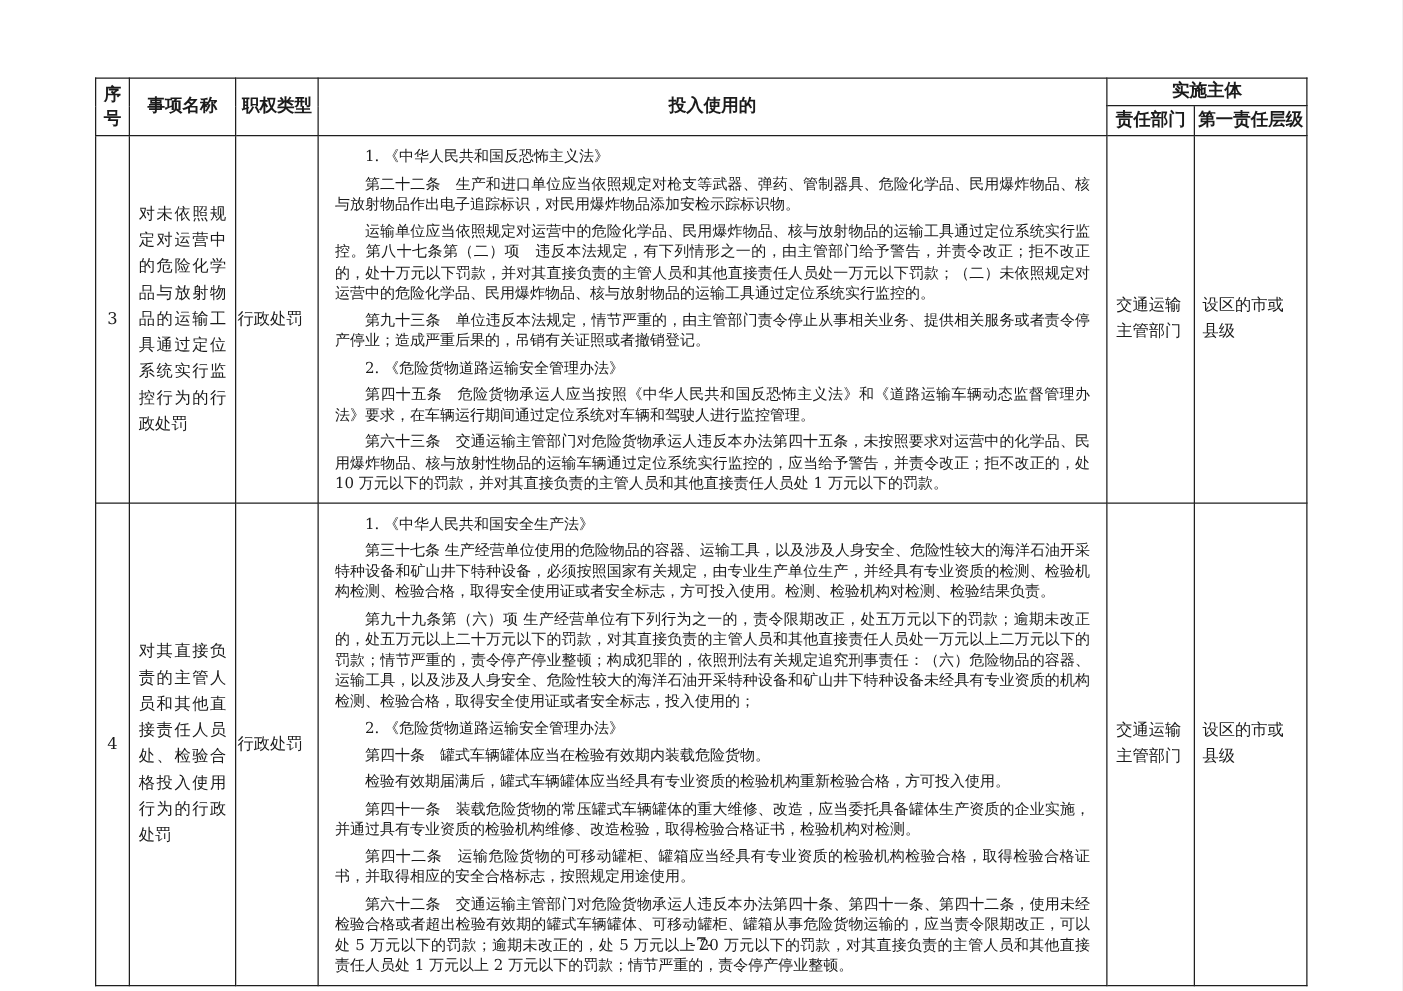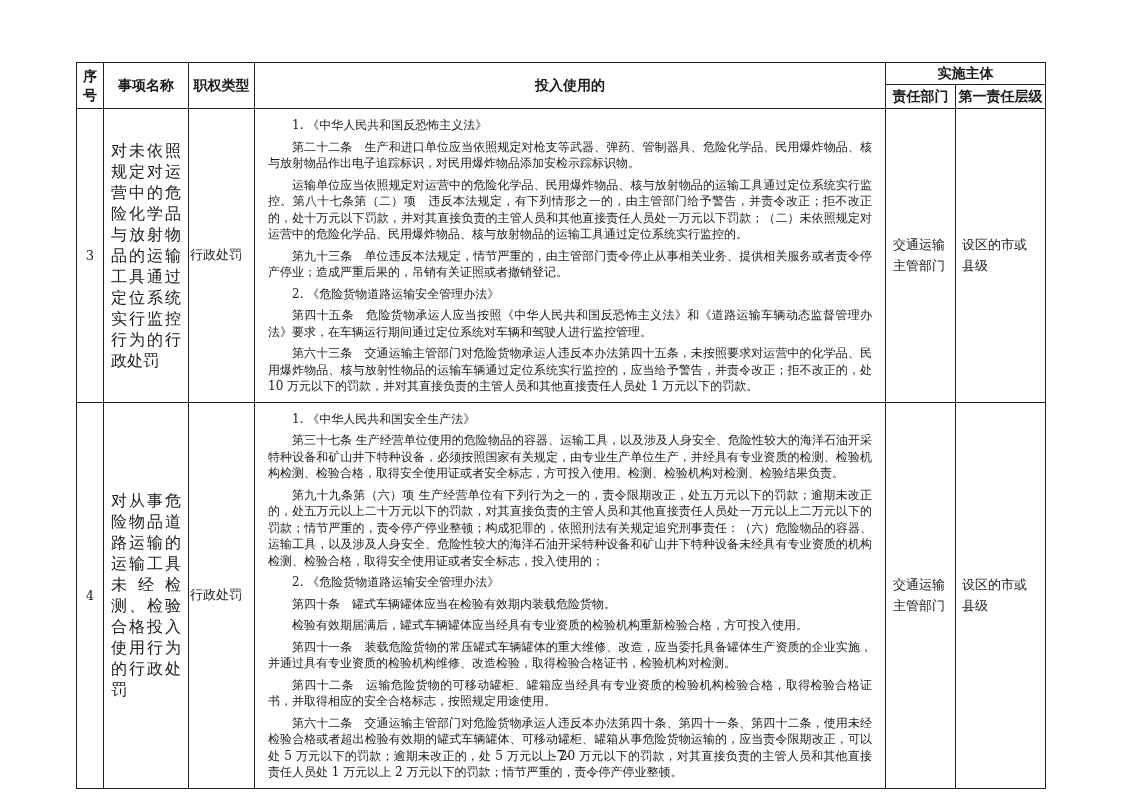--- a/index.html
+++ b/index.html
@@ -43,21 +43,21 @@
   tr.item-row-3 { height: 260px; }
   tr.item-row-4 { height: 335px; }
   td.cell-index {
     text-align: center;
     font-size: 13px;
   }
   td.cell-name {
     text-align: justify;
     text-justify: inter-character;
     padding: 4px 7px;
-    font-size: 16px;
+    font-size: 13px;
     line-height: 21px;
     margin-top: 28px;
   }
   td.cell-type {
     text-align: left;
     font-size: 13px;
   }
   td.cell-basis {
     vertical-align: top;
     padding: 3px 8px 2px 8px;
@@ -130,21 +130,21 @@
             <p class="law-para">第九十三条　单位违反本法规定，情节严重的，由主管部门责令停止从事相关业务、提供相关服务或者责令停产停业；造成严重后果的，吊销有关证照或者撤销登记。</p>
             <p class="law-para">2. 《危险货物道路运输安全管理办法》</p>
             <p class="law-para">第四十五条　危险货物承运人应当按照《中华人民共和国反恐怖主义法》和《道路运输车辆动态监督管理办法》要求，在车辆运行期间通过定位系统对车辆和驾驶人进行监控管理。</p>
             <p class="law-para">第六十三条　交通运输主管部门对危险货物承运人违反本办法第四十五条，未按照要求对运营中的化学品、民用爆炸物品、核与放射性物品的运输车辆通过定位系统实行监控的，应当给予警告，并责令改正；拒不改正的，处 10 万元以下的罚款，并对其直接负责的主管人员和其他直接责任人员处 1 万元以下的罚款。</p>
           </td>
         <td class="cell-dept">交通运输主管部门</td>
         <td class="cell-level">设区的市或县级</td>
       </tr>
       <tr class="item-row-4">
         <td class="cell-index">4</td>
-        <td class="cell-name">对从事危险物品道路运输的运输工具未经检测、检验合格投入使用行为的行政处罚</td>
+        <td class="cell-name">对其直接负责的主管人员和其他直接责任人员处、检验合格投入使用行为的行政处罚</td>
         <td class="cell-type">行政处罚</td>
         <td class="cell-basis">
             <p class="law-para">1. 《中华人民共和国安全生产法》</p>
             <p class="law-para">第三十七条 生产经营单位使用的危险物品的容器、运输工具，以及涉及人身安全、危险性较大的海洋石油开采特种设备和矿山井下特种设备，必须按照国家有关规定，由专业生产单位生产，并经具有专业资质的检测、检验机构检测、检验合格，取得安全使用证或者安全标志，方可投入使用。检测、检验机构对检测、检验结果负责。</p>
             <p class="law-para">第九十九条第（六）项 生产经营单位有下列行为之一的，责令限期改正，处五万元以下的罚款；逾期未改正的，处五万元以上二十万元以下的罚款，对其直接负责的主管人员和其他直接责任人员处一万元以上二万元以下的罚款；情节严重的，责令停产停业整顿；构成犯罪的，依照刑法有关规定追究刑事责任：（六）危险物品的容器、运输工具，以及涉及人身安全、危险性较大的海洋石油开采特种设备和矿山井下特种设备未经具有专业资质的机构检测、检验合格，取得安全使用证或者安全标志，投入使用的；</p>
             <p class="law-para">2. 《危险货物道路运输安全管理办法》</p>
             <p class="law-para">第四十条　罐式车辆罐体应当在检验有效期内装载危险货物。</p>
             <p class="law-para">检验有效期届满后，罐式车辆罐体应当经具有专业资质的检验机构重新检验合格，方可投入使用。</p>
             <p class="law-para">第四十一条　装载危险货物的常压罐式车辆罐体的重大维修、改造，应当委托具备罐体生产资质的企业实施，并通过具有专业资质的检验机构维修、改造检验，取得检验合格证书，检验机构对检测。</p>
             <p class="law-para">第四十二条　运输危险货物的可移动罐柜、罐箱应当经具有专业资质的检验机构检验合格，取得检验合格证书，并取得相应的安全合格标志，按照规定用途使用。</p>

